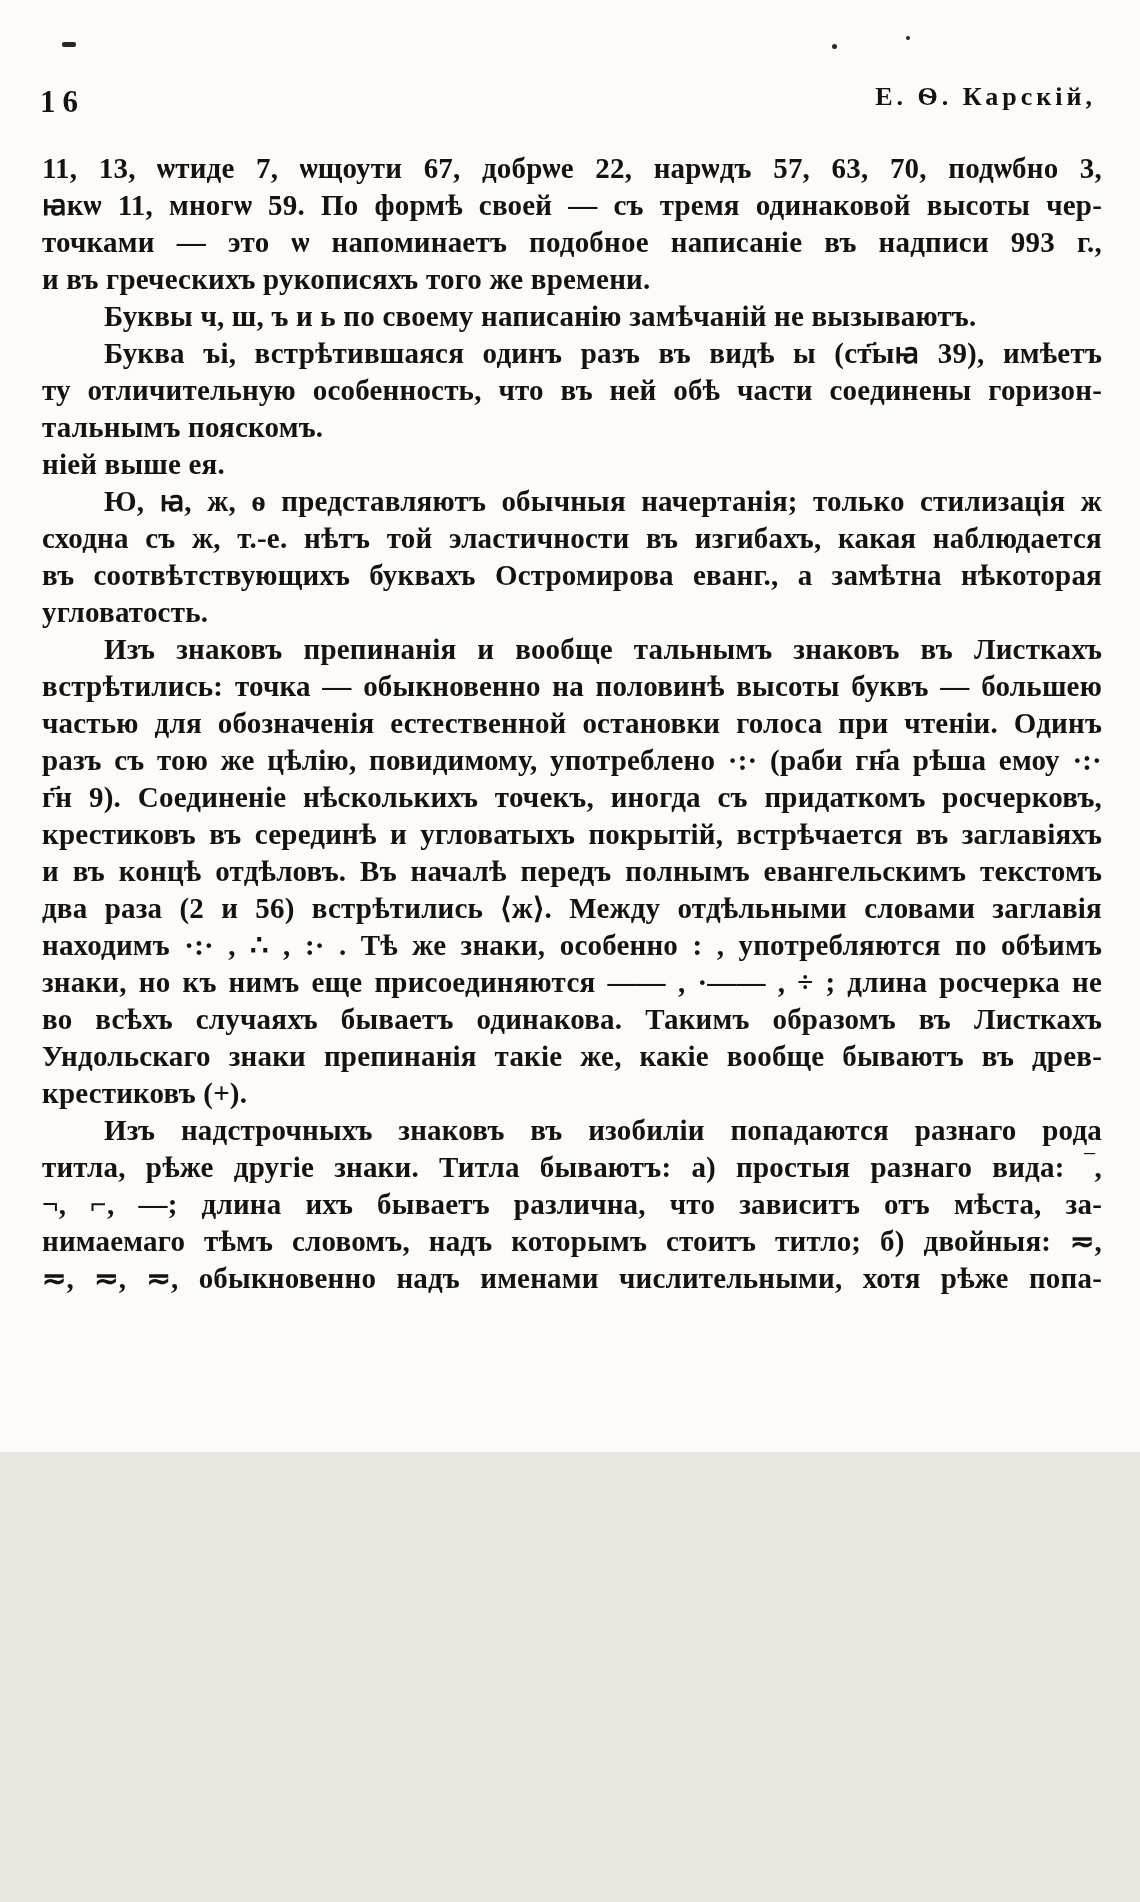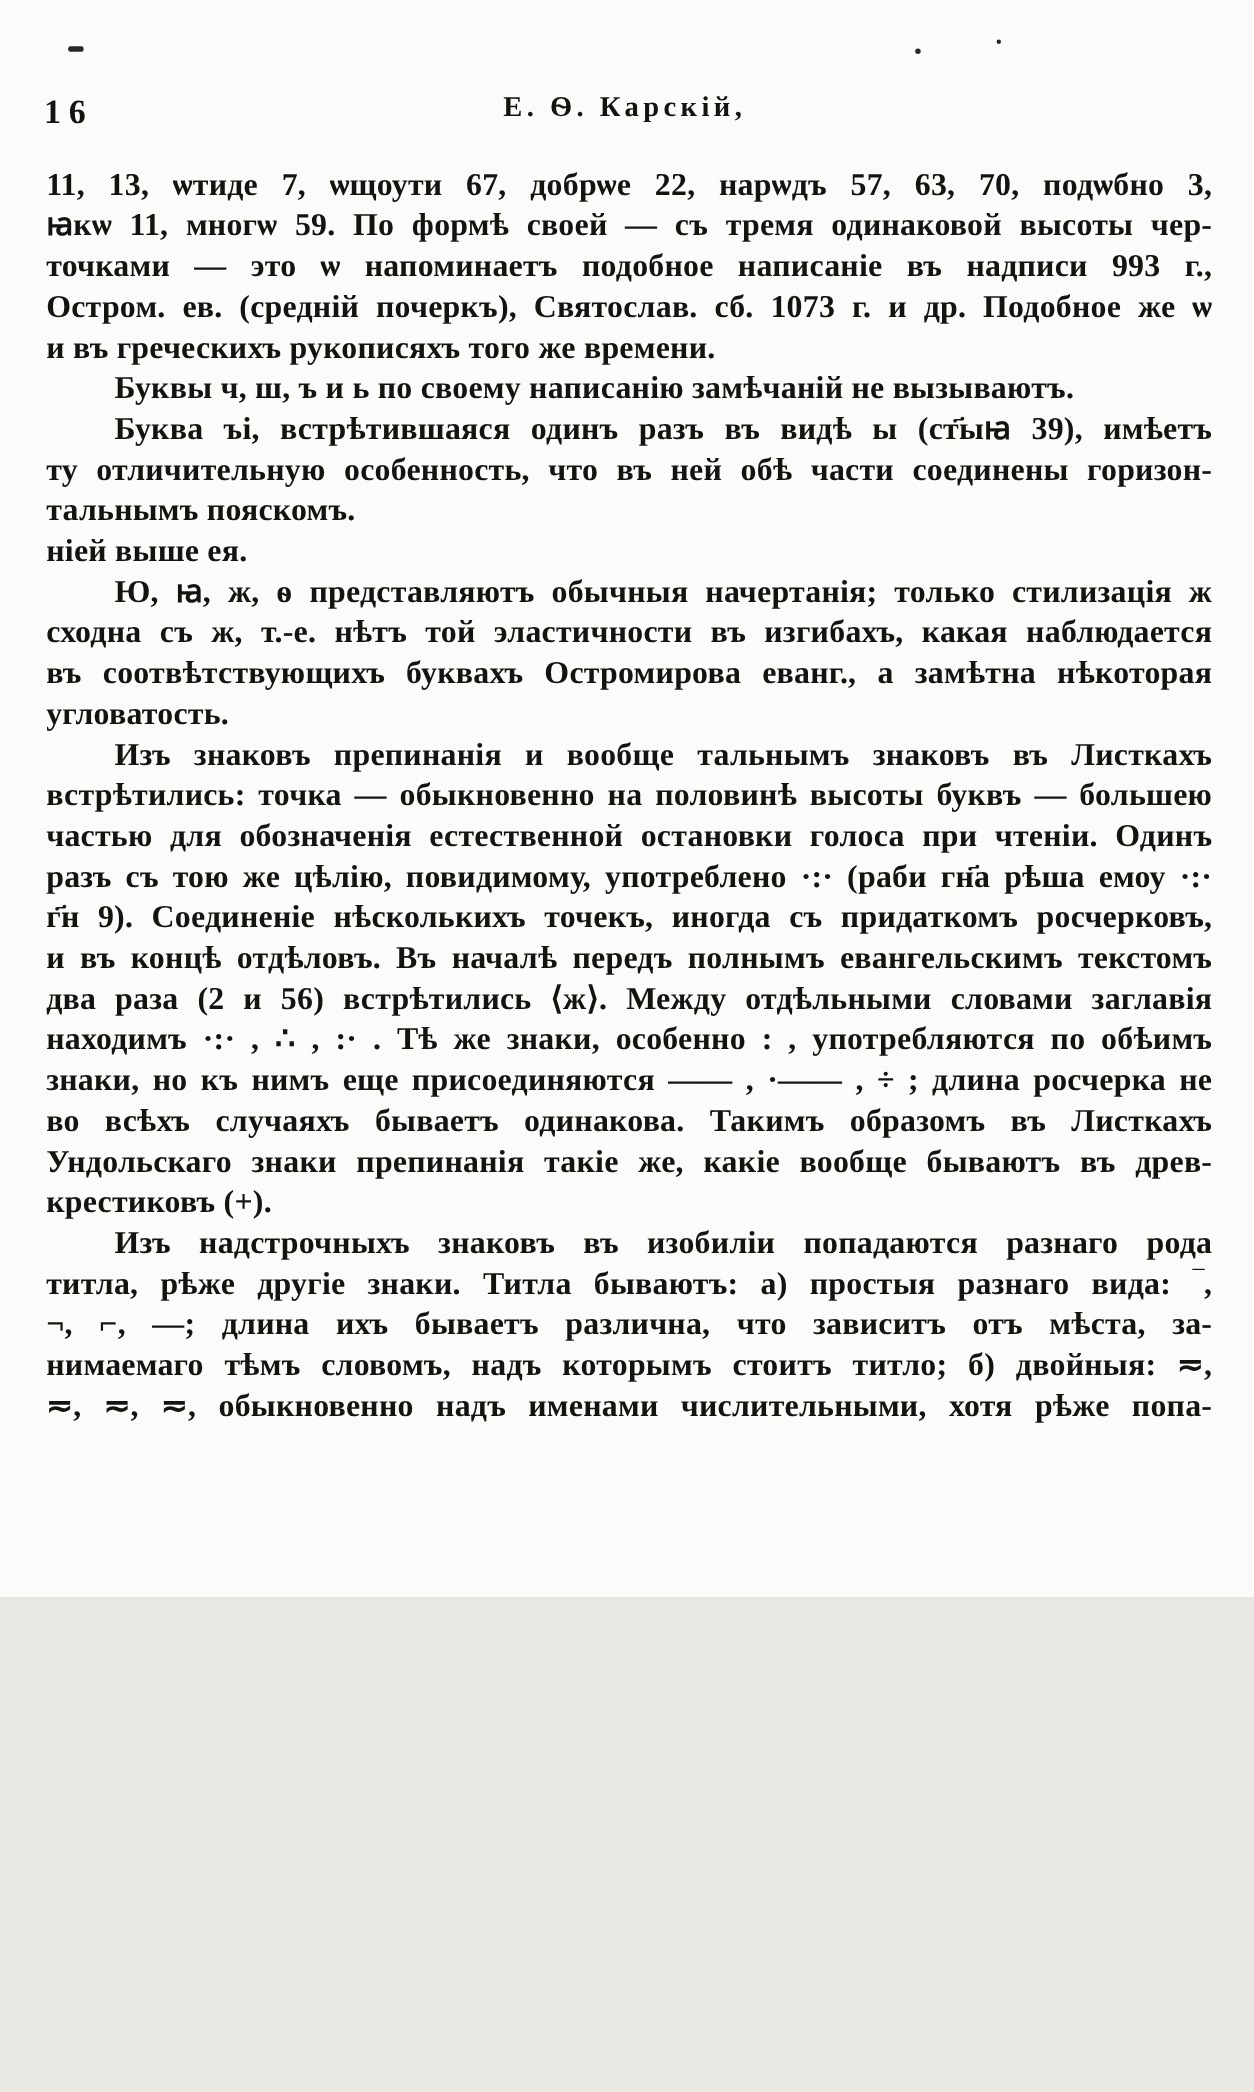--- a/index.html
+++ b/index.html
@@ -27,21 +27,21 @@
   .page-number {
     position: absolute;
     left: 0;
     top: 2px;
     font-size: 31px;
     font-weight: bold;
     letter-spacing: 7px;
   }
   .running-header {
     display: block;
-    text-align: center;
+    text-align: right;
     font-size: 26px;
     font-weight: bold;
     letter-spacing: 4px;
     white-space: nowrap;
   }
   .page-body {
     position: absolute;
     top: 150px;
     left: 42px;
     width: 1060px;
@@ -83,36 +83,36 @@
   <div class="header-row">
     <span class="page-number">16</span>
     <span class="running-header">Е. Ѳ. Карскій,</span>
   </div>
 
   <div class="page-body">
 
   <div class="line full">11, 13, ѡтиде 7, ѡщоути 67, добрѡе 22, нарѡдъ 57, 63, 70, подѡбно 3,</div>
       <div class="line full">ꙗкѡ 11, многѡ 59. По формѣ своей — съ тремя одинаковой высоты чер-</div>
       <div class="line full">точками — это ѡ напоминаетъ подобное написаніе въ надписи 993 г.,</div>
-      <div class="line full">Остром. ев. (средній почеркъ), Святослав. сб. 1073 г. и др. Подобное же ѡ</div>
       <div class="line">и въ греческихъ рукописяхъ того же времени.</div>
       <div class="line indent">Буквы ч, ш, ъ и ь по своему написанію замѣчаній не вызываютъ.</div>
       <div class="line indent full">Буква ъі, встрѣтившаяся одинъ разъ въ видѣ ы (ст҃ыꙗ 39), имѣетъ</div>
       <div class="line full">ту отличительную особенность, что въ ней обѣ части соединены горизон-</div>
       <div class="line">тальнымъ пояскомъ.</div>
       <div class="line">ніей выше ея.</div>
       <div class="line indent full">Ю, ꙗ, ж, ѳ представляютъ обычныя начертанія; только стилизація ж</div>
       <div class="line full">сходна съ ж, т.-е. нѣтъ той эластичности въ изгибахъ, какая наблюдается</div>
       <div class="line full">въ соотвѣтствующихъ буквахъ Остромирова еванг., а замѣтна нѣкоторая</div>
       <div class="line">угловатость.</div>
       <div class="line indent full">Изъ знаковъ препинанія и вообще тальнымъ знаковъ въ Листкахъ</div>
       <div class="line full">встрѣтились: точка — обыкновенно на половинѣ высоты буквъ — большею</div>
       <div class="line full">частью для обозначенія естественной остановки голоса при чтеніи. Одинъ</div>
       <div class="line full">разъ съ тою же цѣлію, повидимому, употреблено ·:· (раби гн҃а рѣша емоу ·:·</div>
       <div class="line full">г҃н 9).  Соединеніе нѣсколькихъ точекъ, иногда съ придаткомъ росчерковъ,</div>
+      <div class="line full">крестиковъ въ серединѣ и угловатыхъ покрытій, встрѣчается въ заглавіяхъ</div>
       <div class="line full">и въ концѣ отдѣловъ.  Въ началѣ передъ полнымъ евангельскимъ текстомъ</div>
       <div class="line full">два раза (2 и 56) встрѣтились ⟨ж⟩.  Между отдѣльными словами заглавія</div>
       <div class="line full">находимъ ·:· , ∴ , :· .  Тѣ же знаки, особенно : , употребляются по обѣимъ</div>
       <div class="line full">знаки, но къ нимъ еще присоединяются ——  , ·——  , ÷ ; длина росчерка не</div>
       <div class="line full">во всѣхъ случаяхъ бываетъ одинакова.  Такимъ образомъ въ Листкахъ</div>
       <div class="line full">Ундольскаго знаки препинанія такіе же, какіе вообще бываютъ въ древ-</div>
       <div class="line">крестиковъ (+).</div>
       <div class="line indent full">Изъ надстрочныхъ знаковъ въ изобиліи попадаются разнаго рода</div>
       <div class="line full">титла, рѣже другіе знаки.  Титла бываютъ: а) простыя разнаго вида: ‾,</div>
       <div class="line full">¬, ⌐, —; длина ихъ бываетъ различна, что зависитъ отъ мѣста, за-</div>

